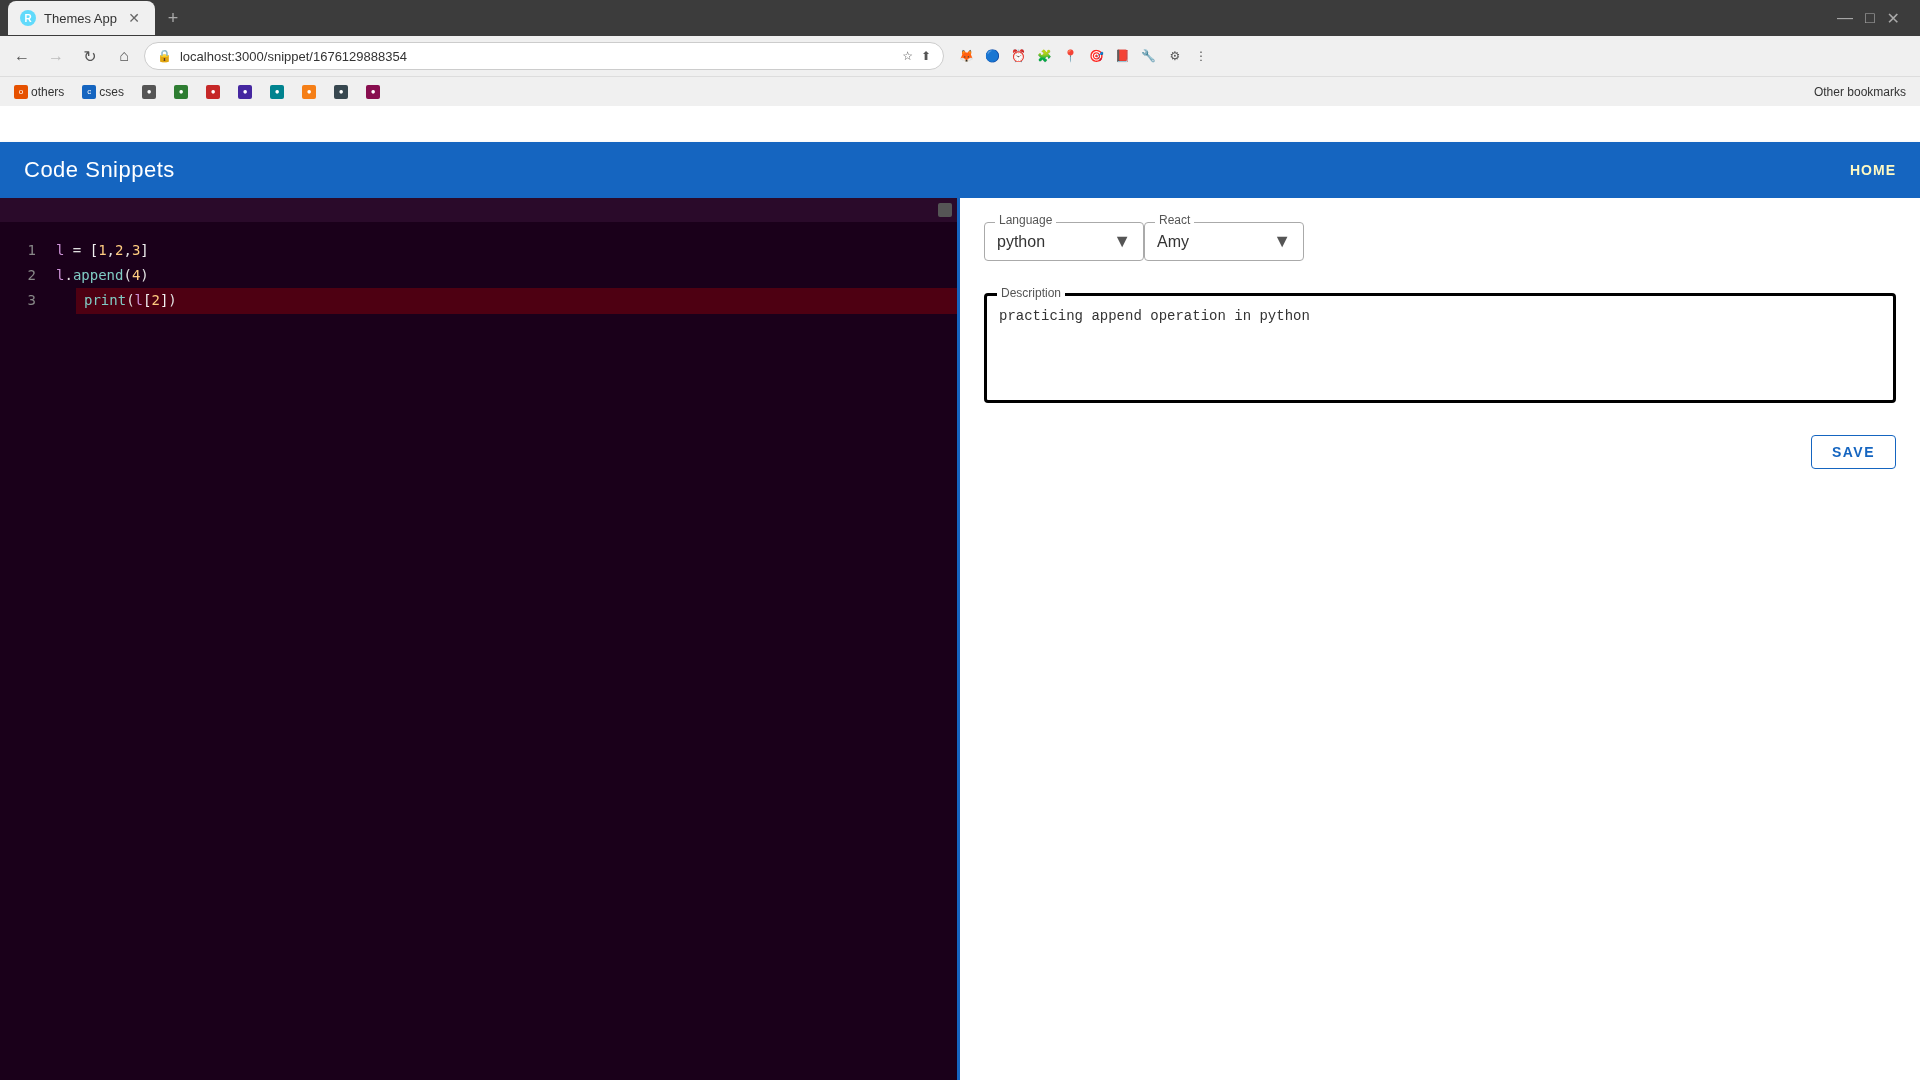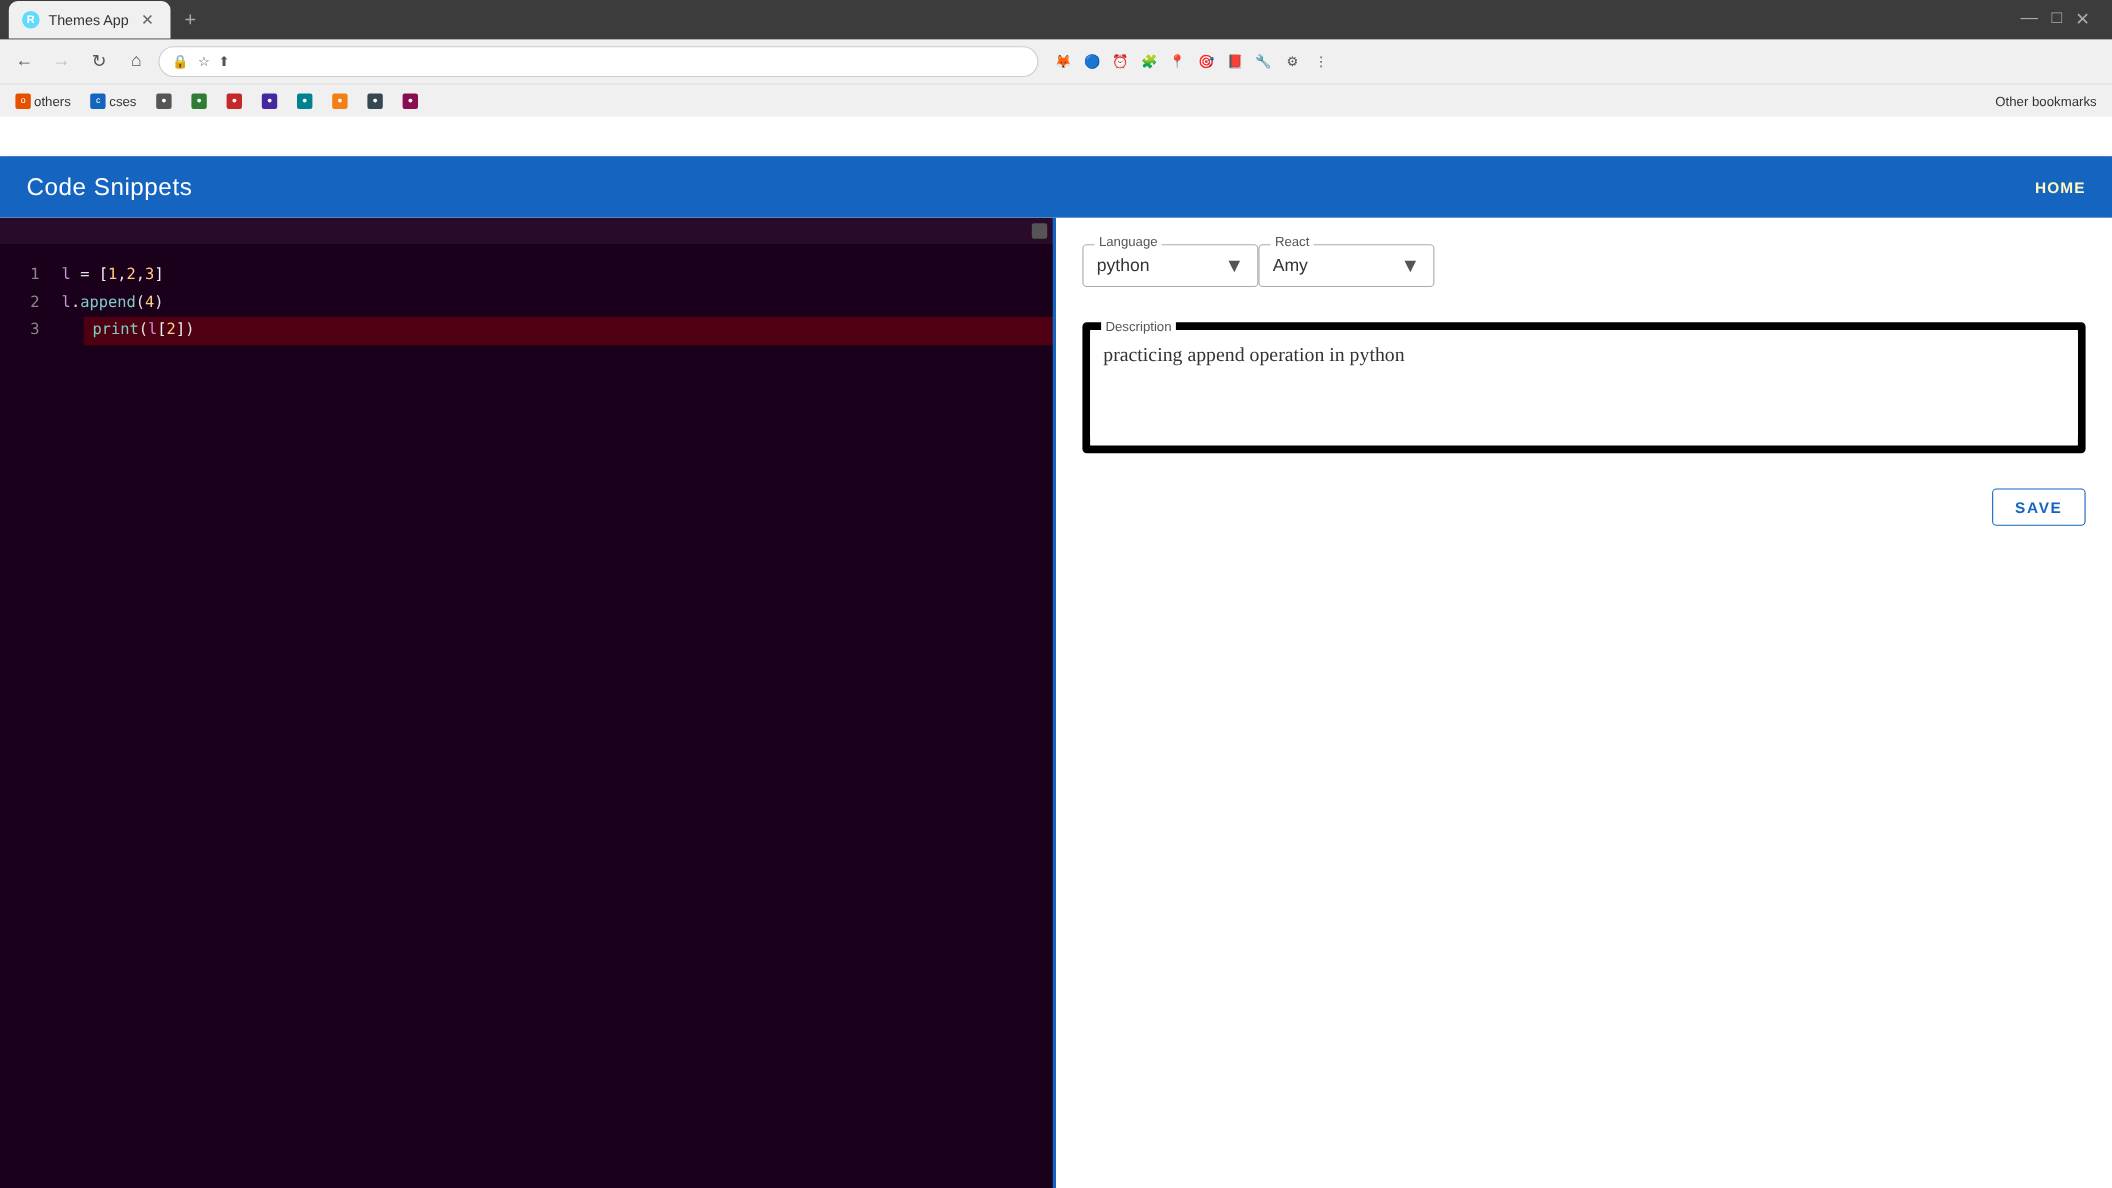--- a/index.html
+++ b/index.html
@@ -252,43 +252,43 @@
       gap: 24px;
     }
     .dropdown-arrow {
       font-size: 18px;
       color: #555;
     }
 
     
     .description-container {
       position: relative;
-      border: 7px solid #000000;
+      border: 3px solid #000000;
       border-radius: 4px;
       width: 100%;
     }
     .description-label {
       position: absolute;
       top: -10px;
       left: 10px;
       background: #fff;
       padding: 0 4px;
       font-size: 12px;
       color: #555;
     }
     .description-textarea {
       width: 100%;
       min-height: 100px;
       border: none;
       outline: none;
       padding: 12px;
-      font-size: 18px;
+      font-size: 14px;
       color: #333;
       resize: none;
-      font-family: Liberation Serif, serif;
+      font-family: Liberation Mono, monospace;
       border-radius: 4px;
     }
 
     
     .save-btn-row {
       display: flex;
       justify-content: flex-end;
     }
     .save-btn {
       border: 1.5px solid #1565c0;
@@ -330,20 +330,21 @@
     </div>
   </div>
 
   <div class="nav-bar">
     <div class="nav-btn">←</div>
     <div class="nav-btn disabled">→</div>
     <div class="nav-btn">↻</div>
     <div class="nav-btn">⌂</div>
     <div class="address-bar">
       <span class="address-icon">🔒</span>
+      <span class="address-text">localhost:3000/snippet/1676129888354</span>
       <span class="share-btn">☆</span>
       <span class="share-btn">⬆</span>
     </div>
     <div class="browser-extensions">
       <div class="ext-icon">🦊</div>
       <div class="ext-icon">🔵</div>
       <div class="ext-icon">⏰</div>
       <div class="ext-icon">🧩</div>
       <div class="ext-icon">📍</div>
       <div class="ext-icon">🎯</div>

